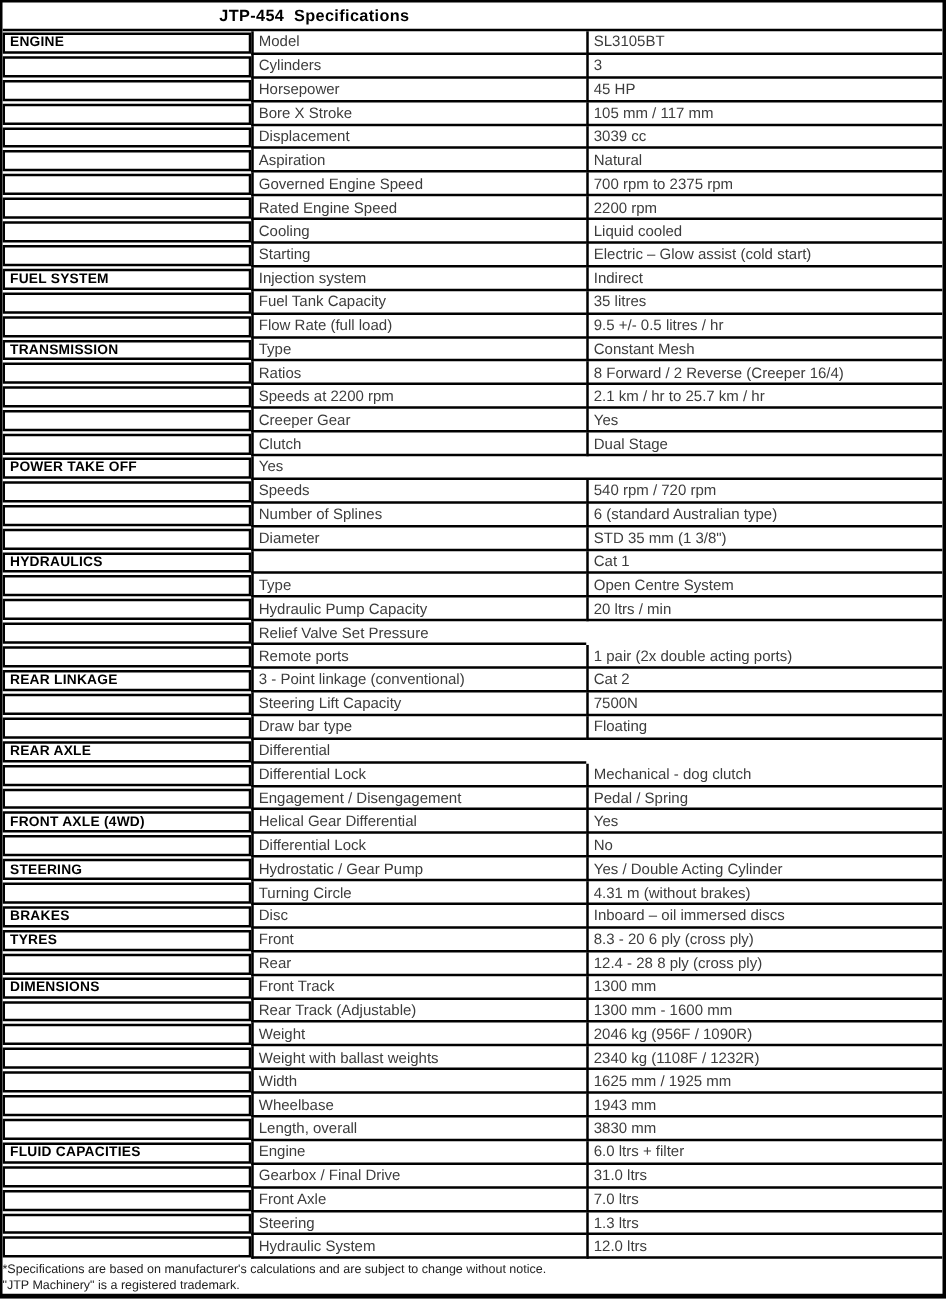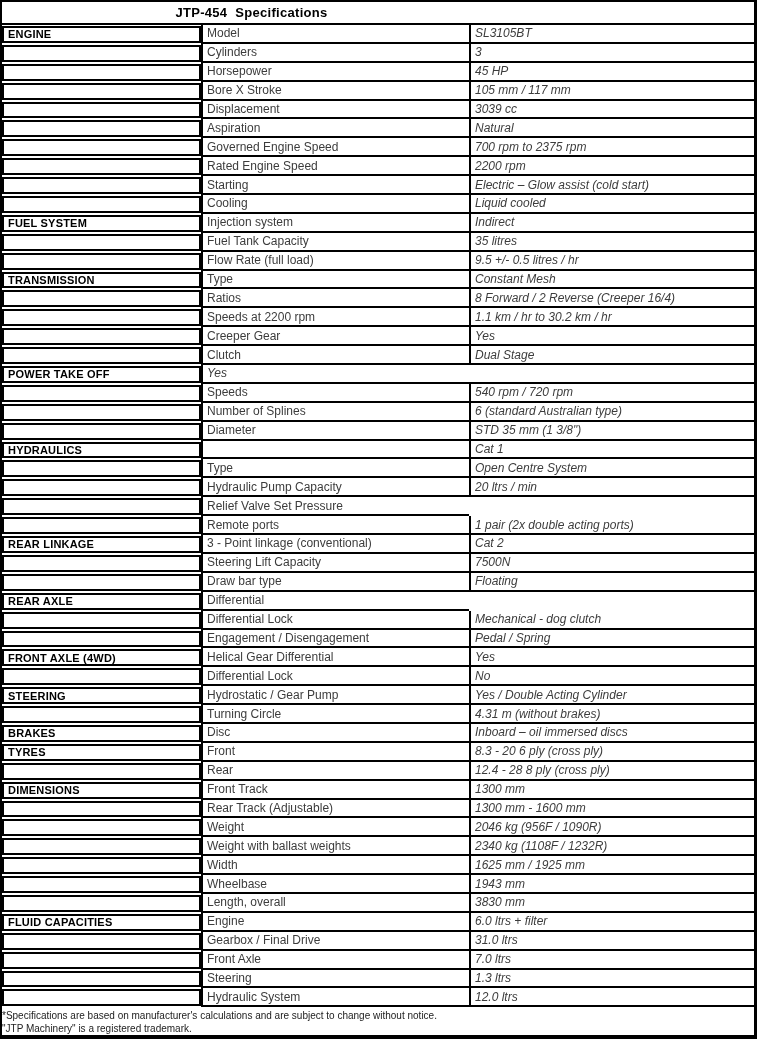--- a/index.html
+++ b/index.html
@@ -59,21 +59,21 @@
     border-bottom: 2px solid #000;
     font-size: 12px;
     color: #3c3c3c;
     padding-left: 4px;
     display: flex;
     align-items: center;
     overflow: hidden;
     white-space: nowrap;
   }
   .c2 { width: 268px; }
-  .c3 { flex: 1; font-style: italic; }
+  .c3 { flex: 1; }
   .footnote {
     font-size: 10px;
     line-height: 13px;
     color: #222;
     padding-top: 2px;
   }
 </style>
 </head>
 <body>
 
@@ -117,27 +117,27 @@
         <div class="c2">Governed Engine Speed</div>
         <div class="c3">700 rpm to 2375 rpm</div>
       </div>
       <div class="row">
         <div class="c1"></div>
         <div class="c2">Rated Engine Speed</div>
         <div class="c3">2200 rpm</div>
       </div>
       <div class="row">
         <div class="c1"></div>
+        <div class="c2">Cooling</div>
+        <div class="c3">Liquid cooled</div>
+      </div>
+      <div class="row">
+        <div class="c1"></div>
         <div class="c2">Starting</div>
         <div class="c3">Electric – Glow assist (cold start)</div>
-      </div>
-      <div class="row">
-        <div class="c1"></div>
-        <div class="c2">Cooling</div>
-        <div class="c3">Liquid cooled</div>
       </div>
       <div class="row">
         <div class="c1">FUEL SYSTEM</div>
         <div class="c2">Injection system</div>
         <div class="c3">Indirect</div>
       </div>
       <div class="row">
         <div class="c1"></div>
         <div class="c2">Fuel Tank Capacity</div>
         <div class="c3">35 litres</div>
@@ -153,21 +153,21 @@
         <div class="c3">Constant Mesh</div>
       </div>
       <div class="row">
         <div class="c1"></div>
         <div class="c2">Ratios</div>
         <div class="c3">8 Forward / 2 Reverse (Creeper 16/4)</div>
       </div>
       <div class="row">
         <div class="c1"></div>
         <div class="c2">Speeds at 2200 rpm</div>
-        <div class="c3">1.1 km / hr to 30.2 km / hr</div>
+        <div class="c3">2.1 km / hr to 25.7 km / hr</div>
       </div>
       <div class="row">
         <div class="c1"></div>
         <div class="c2">Creeper Gear</div>
         <div class="c3">Yes</div>
       </div>
       <div class="row">
         <div class="c1"></div>
         <div class="c2">Clutch</div>
         <div class="c3">Dual Stage</div>

